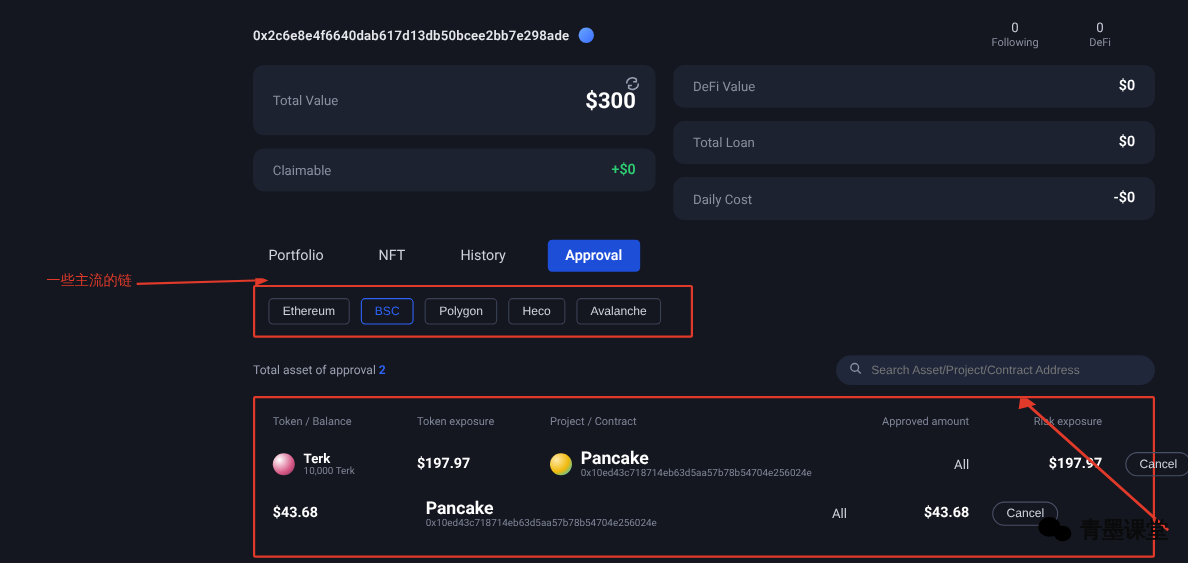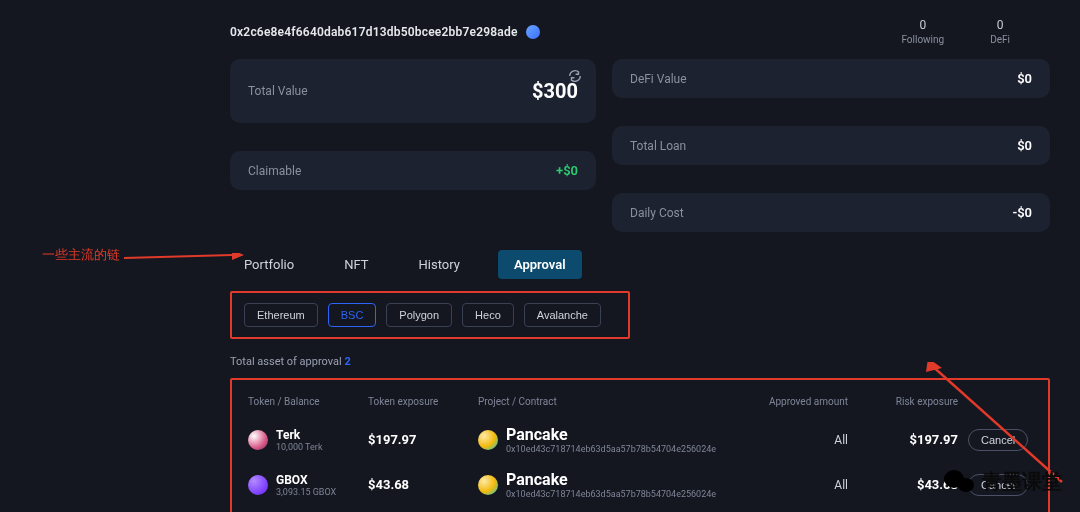--- a/index.html
+++ b/index.html
@@ -27,40 +27,40 @@
     width: 14px; height: 14px; border-radius: 50%;
     background: linear-gradient(135deg,#6aa6ff,#3b6fff);
     display: inline-block;
   }
   .follow-box { display: flex; gap: 46px; margin-right: 30px; }
   .follow-item { text-align: center; font-size: 10px; color: #8a90a0; }
   .follow-item .num { display:block; font-size: 12px; color:#c8ccd8; margin-bottom:2px; }
 
   
   .stats { display: flex; gap: 16px; margin-bottom: 14px; }
-  .stats-left, .stats-right { display: flex; flex-direction: column; gap: 28px; }
+  .stats-left, .stats-right { display: flex; flex-direction: column; gap: 12px; }
   .stats-left { flex: 0 0 366px; }
   .stats-right { flex: 1; }
   .card {
     background: #1c2230; border-radius: 10px;
     padding: 12px 18px;
     display: flex; align-items: center; justify-content: space-between;
     font-size: 12px; color: #8a90a0;
   }
   .card.tall { padding: 20px 18px; }
   .card .value { color: #fff; font-size: 20px; font-weight: 700; }
   .card .value-sm { color: #fff; font-size: 13px; font-weight: 600; }
   .claim-val { color: #2ecc71; font-size: 13px; font-weight: 600; }
   .refresh-icon { position: absolute; right: 14px; top: 10px; color:#9aa1b3; }
   .card.rel { position: relative; }
 
   
   .tabs { display: flex; gap: 26px; align-items: center; padding: 4px 2px 12px; }
   .tab { font-size: 13px; color: #d0d3dc; padding: 7px 12px; cursor: pointer; border-radius:4px; }
-  .tab.active { background: #0c4a6e; color: #fff; font-weight:600; padding: 7px 16px; }
+  .tab.active { background: #1d4ed8; color: #fff; font-weight:600; padding: 7px 16px; }
 
   
   .chain-box {
     border: 2px solid #e13a2a; border-radius: 2px;
     padding: 10px 12px; display: flex; gap: 10px;
     width: 400px;
   }
   .chip {
     border: 1px solid #3a4154; color: #cfd3dd;
     font-size: 11px; padding: 5px 12px; border-radius: 4px; cursor:pointer;
@@ -86,21 +86,21 @@
   }
 
   
   .table-card {
     border: 2px solid #e13a2a; border-radius: 2px;
     padding: 12px 16px 16px;
   }
   .thead, .trow {
     display: grid;
     grid-template-columns: 120px 110px 280px 100px 110px 80px;
-    align-items: center; gap: 0;
+    align-items: center; gap: 11px;
   }
   .thead { font-size:10px; color:#7f8598; padding: 4px 0 10px; }
   .trow { padding: 8px 0; }
   .token-cell { display:flex; align-items:center; gap:8px; }
   .coin-icon { width:20px; height:20px; border-radius:50%; display:inline-block; }
   .coin-terk { background: radial-gradient(circle at 30% 30%, #fff, #d85a88 60%, #7a2d4f); }
   .coin-gbox { background: radial-gradient(circle at 30% 30%, #b38bff, #7a3bff 70%); }
   .coin-pancake { background: radial-gradient(circle at 30% 30%, #ffe9a8, #f0b90b 55%, #1fc7d4 95%); }
   .tk-name { font-weight:700; font-size:12px; color:#fff; text-align:left; }
   .tk-sub { font-size:9px; color:#7f8598; }
@@ -226,20 +226,29 @@
     <button class="chip">Avalanche</button>
   </div>
 
   <div class="summary-row">
     <div class="left">
       <div>
         <span>Total asset of approval</span>
         <span class="hlnum">2</span>
       </div>
     </div>
+    <div class="search">
+      <span>
+        <svg width="12" height="12" viewBox="0 0 24 24" fill="none" stroke="#8a90a0" stroke-width="2.5">
+            <circle cx="10" cy="10" r="7"></circle>
+            <line x1="21" y1="21" x2="15" y2="15"></line>
+          </svg>
+      </span>
+      <input placeholder="Search Asset/Project/Contract Address" style="">
+    </div>
   </div>
 
   <div class="table-card">
     <div class="thead">
       <div>Token / Balance</div>
       <div>Token exposure</div>
       <div>Project / Contract</div>
       <div style="text-align:right;padding-right:10px">Approved amount</div>
       <div style="text-align:right;padding-right:10px">Risk exposure</div>
       <div></div>
@@ -260,27 +269,20 @@
           <div class="proj-name">Pancake</div>
           <div class="proj-addr">0x10ed43c718714eb63d5aa57b78b54704e256024e</div>
         </div>
       </div>
       <div class="amt">All</div>
       <div class="risk">$197.97</div>
       <div><button class="cancel-btn">Cancel</button></div>
     </div>
 
     <div class="trow">
-      <div class="token-cell">
-        <span class="coin-icon coin-gbox"></span>
-        <div class="tk-col">
-          <div class="tk-name">GBOX</div>
-          <div class="tk-sub">3,093.15 GBOX</div>
-        </div>
-      </div>
       <div class="exposure">$43.68</div>
       <div class="proj-cell">
         <span class="coin-icon coin-pancake"></span>
         <div>
           <div class="proj-name">Pancake</div>
           <div class="proj-addr">0x10ed43c718714eb63d5aa57b78b54704e256024e</div>
         </div>
       </div>
       <div class="amt">All</div>
       <div class="risk">$43.68</div>

